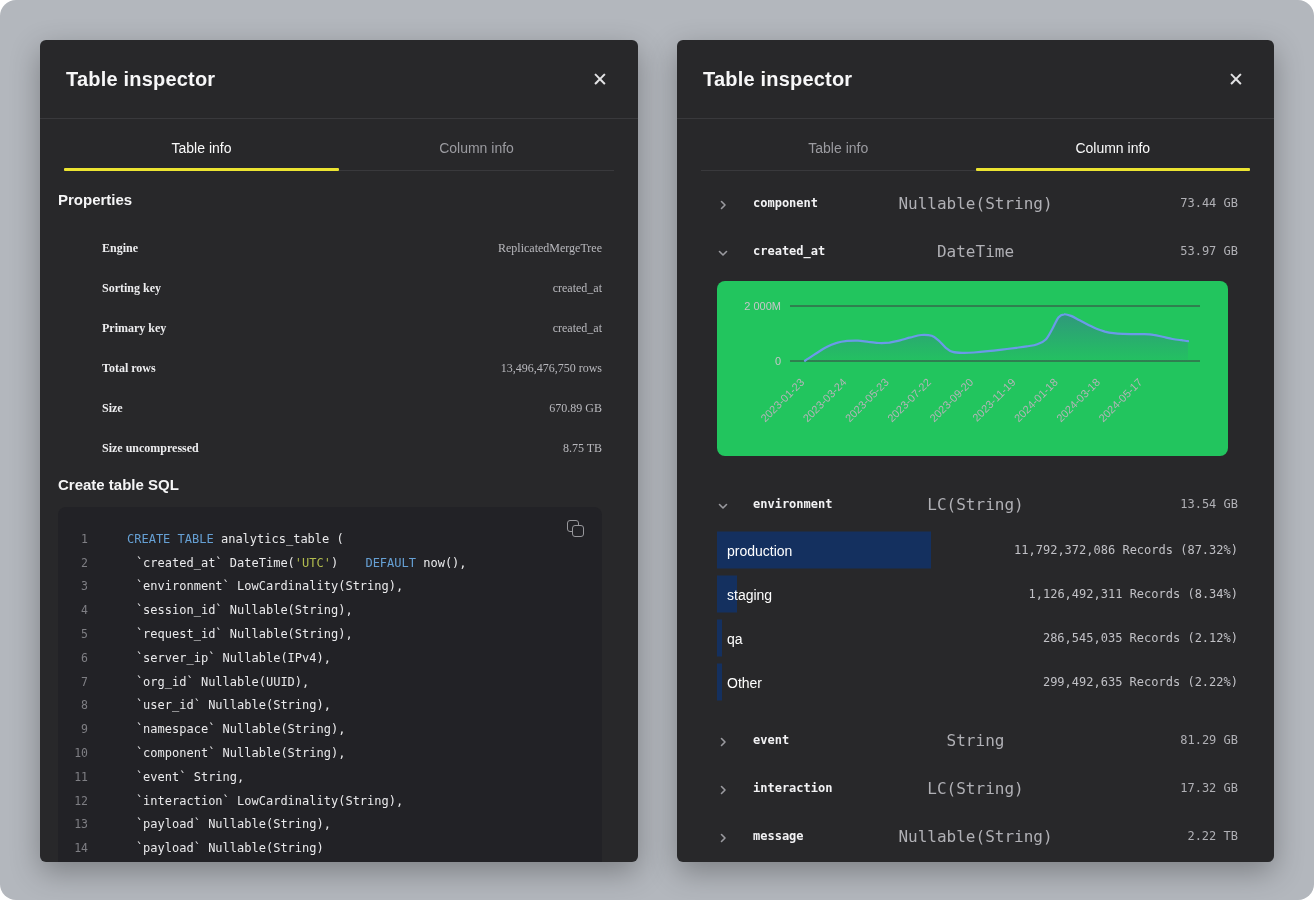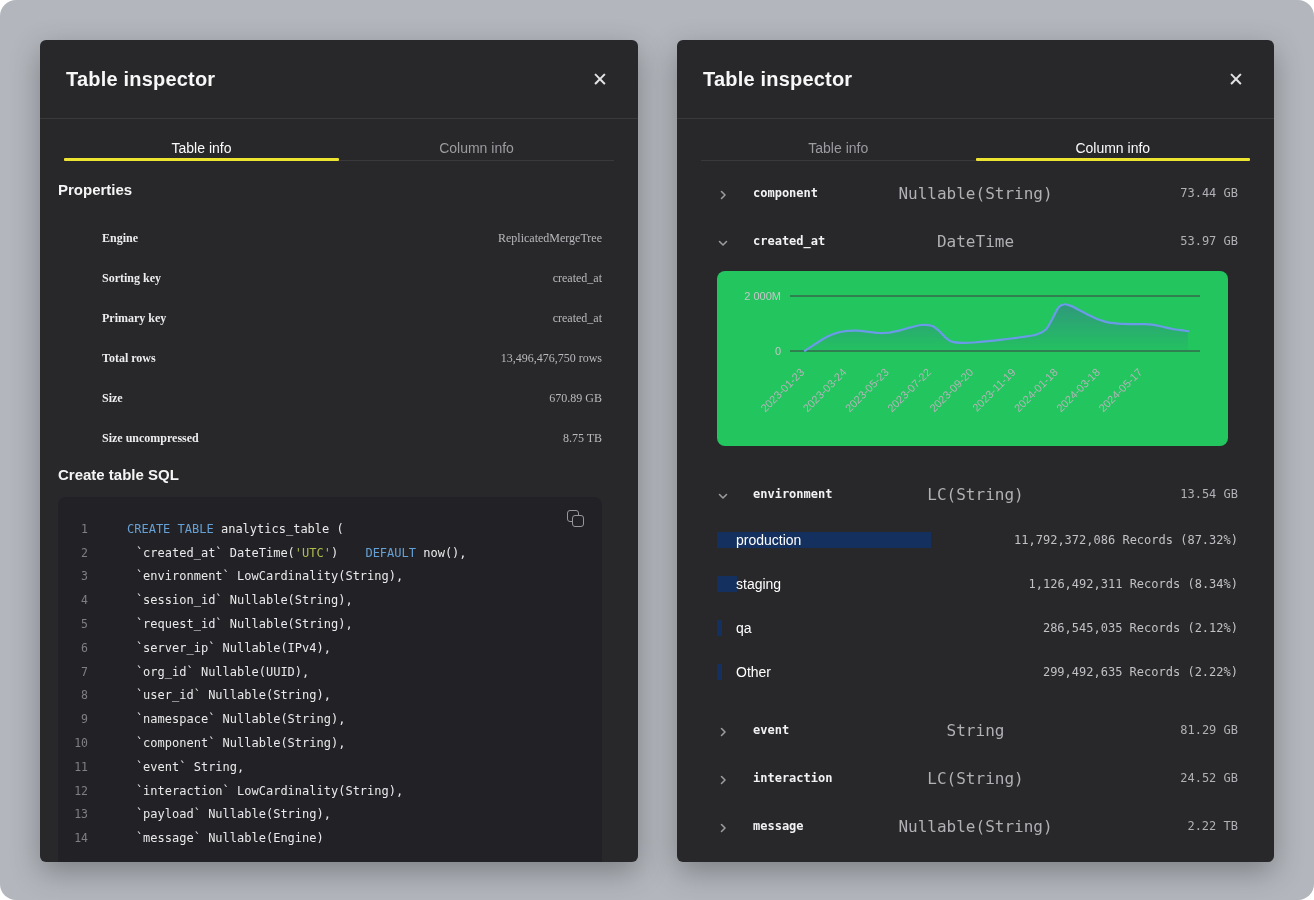--- a/index.html
+++ b/index.html
@@ -25,21 +25,21 @@
     padding:0 24px 0 26px; border-bottom:1px solid #39393c;
   }
   .modal-title { font-size:20px; font-weight:bold; color:#f7f7f8; letter-spacing:.2px; }
   .close-btn {
     background:none; border:0; color:#e4e4e6; font-size:19px; line-height:1;
     padding:4px 6px; cursor:pointer; font-family:"Liberation Sans",sans-serif;
   }
 
   .tabs { display:flex; margin:0 24px; border-bottom:1px solid #39393c; }
   .tab {
-    flex:1; text-align:center; padding:21px 0 3px; font-size:14px; line-height:17px;
+    flex:1; text-align:center; padding:21px 0 13px; font-size:14px; line-height:17px;
     color:#9b9ba0; position:relative; cursor:pointer;
   }
   .tab.active { color:#fafafa; }
   .tab.active::after {
     content:""; position:absolute; left:0; right:0; bottom:-1px; height:3px;
     background:var(--accent-yellow,#ece431); border-radius:1px;
   }
 
   
   .content { padding:0 36px 0 18px; }
@@ -93,21 +93,21 @@
   }
 
   .chart-panel {
     margin:6px 46px 24px 40px; height:175px; background:#22c55e;
     border-radius:8px; position:relative; overflow:hidden;
   }
   .chart-panel svg { display:block; }
   .chart-panel text { font-family:"Liberation Sans", sans-serif; }
 
   .env-row { position:relative; height:44px; }
-  .env-cell { position:absolute; left:40px; top:50%; transform:translateY(-50%); height:16px; display:flex; align-items:center;padding-left:9px; }
+  .env-cell { position:absolute; left:40px; top:50%; transform:translateY(-50%); height:37px; display:flex; align-items:center; }
   .env-bar { position:absolute; left:0; top:0; bottom:0; background:var(--bar-navy,#14305f); }
   .env-label { position:relative; padding-left:10px; font-size:14px; color:#ffffff; white-space:nowrap; }
   .env-records {
     position:absolute; right:36px; top:50%; transform:translateY(-50%);
     font-family:"DejaVu Sans Mono",monospace; font-size:12px; color:#c1c1c6;
   }
 </style>
 </head>
 <body>
 
@@ -160,21 +160,21 @@
             <div class="code-line"><span class="code-num">4</span><span class="tok-p">    `session_id` Nullable(String),</span></div>
             <div class="code-line"><span class="code-num">5</span><span class="tok-p">    `request_id` Nullable(String),</span></div>
             <div class="code-line"><span class="code-num">6</span><span class="tok-p">    `server_ip` Nullable(IPv4),</span></div>
             <div class="code-line"><span class="code-num">7</span><span class="tok-p">    `org_id` Nullable(UUID),</span></div>
             <div class="code-line"><span class="code-num">8</span><span class="tok-p">    `user_id` Nullable(String),</span></div>
             <div class="code-line"><span class="code-num">9</span><span class="tok-p">    `namespace` Nullable(String),</span></div>
             <div class="code-line"><span class="code-num">10</span><span class="tok-p">    `component` Nullable(String),</span></div>
             <div class="code-line"><span class="code-num">11</span><span class="tok-p">    `event` String,</span></div>
             <div class="code-line"><span class="code-num">12</span><span class="tok-p">    `interaction` LowCardinality(String),</span></div>
             <div class="code-line"><span class="code-num">13</span><span class="tok-p">    `payload` Nullable(String),</span></div>
-            <div class="code-line"><span class="code-num">14</span><span class="tok-p">    `message` Nullable(Engine)</span></div>
+            <div class="code-line"><span class="code-num">14</span><span class="tok-p">    `payload` Nullable(String)</span></div>
             <div class="code-line"></div>
           </div>
       </div>
     </div>
   </section>
 
   <section class="modal right">
     <header class="modal-header">
       <h1 class="modal-title">Table inspector</h1>
       <button class="close-btn">✕</button>
@@ -268,21 +268,21 @@
           <span class="col-name">event</span>
           <span class="col-type">String</span>
           <span class="col-size">81.29 GB</span>
         </div>
         <div class="col-row">
           <span class="chev"><svg width="12" height="12" viewBox="0 0 12 12">
               <path d="M4.5 2.5 L8 6 L4.5 9.5" stroke="#9a9a9f" stroke-width="1.6" fill="none" stroke-linecap="round" stroke-linejoin="round"></path>
             </svg></span>
           <span class="col-name">interaction</span>
           <span class="col-type">LC(String)</span>
-          <span class="col-size">24.52 GB</span>
+          <span class="col-size">17.32 GB</span>
         </div>
         <div class="col-row">
           <span class="chev"><svg width="12" height="12" viewBox="0 0 12 12">
               <path d="M4.5 2.5 L8 6 L4.5 9.5" stroke="#9a9a9f" stroke-width="1.6" fill="none" stroke-linecap="round" stroke-linejoin="round"></path>
             </svg></span>
           <span class="col-name">message</span>
           <span class="col-type">Nullable(String)</span>
           <span class="col-size">2.22 TB</span>
         </div>
       </div>

